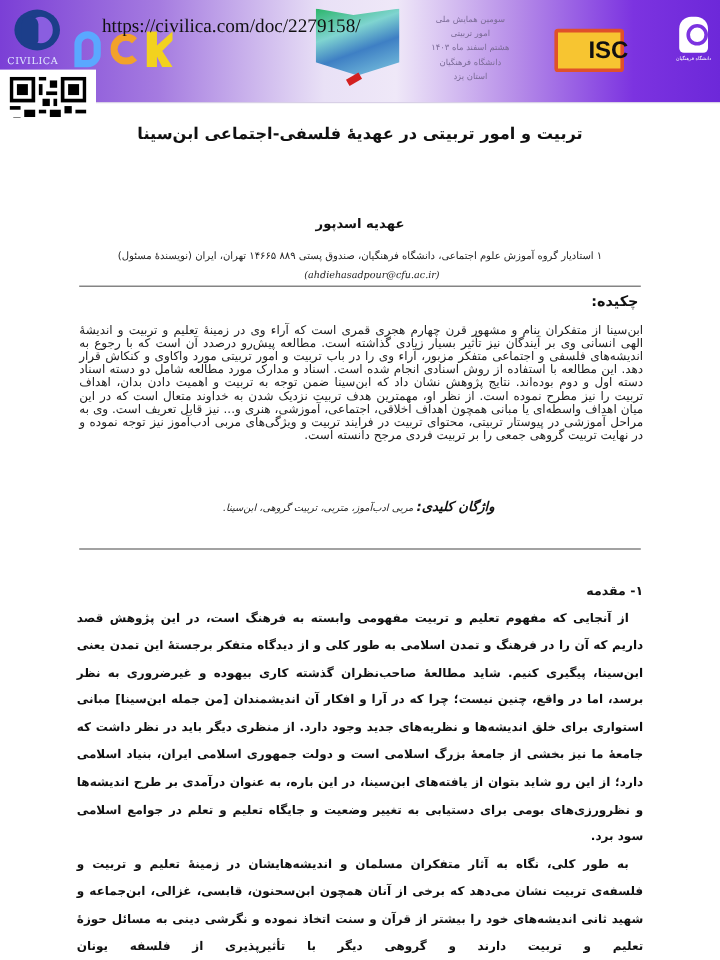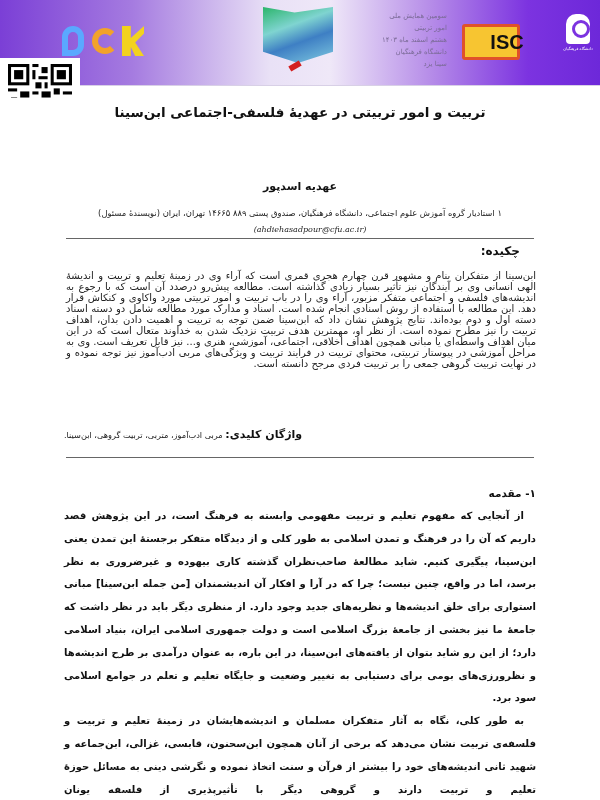--- a/index.html
+++ b/index.html
@@ -41,21 +41,21 @@
       font-size: 6.5px; line-height: 10px; color: #6b5b8a;
     }
     .conf-emblem { position: absolute; left: 263px; top: 3px; width: 70px; height: 72px; }
     .conf-emblem .book {
       position: absolute; left: 0; top: 4px; width: 70px; height: 56px;
       background: linear-gradient(160deg, #2bb56a 0%, #7fd4d0 35%, #3e7fc4 60%, #7fc9e0 100%);
       clip-path: polygon(0 0, 45% 10%, 100% 0, 100% 80%, 50% 100%, 0 80%);
     }
     .conf-emblem .flag { position: absolute; left: 26px; top: 60px; width: 12px; height: 6px; background: #d32020; transform: rotate(-30deg); }
     .conf-fa {
-      position: absolute; left: 373px; top: 10px; width: 74px; direction: rtl;
+      position: absolute; left: 355px; top: 10px; width: 74px; text-align: center; direction: rtl;
       font-size: 7px; line-height: 12px; color: #7a6a96;
     }
     .isc-logo {
       position: absolute; left: 462px; top: 24px; width: 58px; height: 36px;
       background: #f7c531; border: 3px solid #e0512a; border-radius: 3px;
       display: flex; align-items: center; justify-content: center;
       font-family: "Liberation Sans", sans-serif; font-weight: bold; font-size: 20px; color: #111; padding-left: 32px;
     }
     .fu-logo { position: absolute; left: 560px; top: 12px; width: 36px; height: 52px; }
     .fu-logo .emb {
@@ -84,75 +84,81 @@
     }
     .email {
       position: absolute; left: 160px; top: 225px; width: 300px; text-align: center; direction: ltr;
       font-family: "DejaVu Serif", serif; font-style: italic; font-size: 8px; color: #222;
     }
     .rule { position: absolute; height: 1px; background: #666; }
     .rule.r1 { left: 66px; top: 238px; width: 468px; }
     .rule.r2 { left: 66px; top: 457px; width: 468px; }
 
     .abstract-label {
-      position: absolute; right: 80px; top: 244px; font-size: 12px; font-weight: bold; text-align: center;
+      position: absolute; right: 68px; top: 244px; font-size: 12px; font-weight: bold; text-align: center;
     }
     .abstract {
       position: absolute; left: 66px; top: 270px; width: 470px;
       font-size: 10px; line-height: 11px; text-align: justify; text-align-last: right; color: #222;
     }
     .keywords {
-      position: absolute; right: 66px; top: 428px; width: 470px; text-align: left;
-      font-size: 8.2px; color: #222;
+      position: absolute; right: 66px; top: 416px; width: 470px; text-align: center;
+      font-size: 8.2px; color: #222; font-style: italic;
     }
     .keywords .kw-label { font-size: 11px; font-weight: bold; color: #111; }
 
     .section-heading {
       position: absolute; right: 64px; top: 487px; font-size: 10.5px; font-weight: bold; color: #111;
     }
     .body-text {
       position: absolute; left: 64px; top: 505px; width: 472px;
       font-size: 10px; line-height: 22.8px; text-align: justify; text-align-last: justify; color: #111;
       font-weight: bold;
     }
     .body-text p { text-indent: 12px; }
     .body-text p.last-line { text-align-last: right; }
   </style>
 </head>
 <body>
 
 <div class="banner">
+  <div class="civilica-logo">
+    <div class="ring"></div>
+    <div class="head"></div>
+    <div class="word">CIVILICA</div>
+  </div>
 
   <div class="pck-logo">
     <div class="p"></div>
     <div class="c"></div>
     <div class="k"></div>
   </div>
 
 
   <div class="conf-emblem">
     <div class="book"></div>
     <div class="flag"></div>
   </div>
 
   <div class="conf-fa">
     <div>سومین همایش ملی</div>
     <div>امور تربیتی</div>
     <div>هشتم اسفند ماه ۱۴۰۳</div>
     <div>دانشگاه فرهنگیان</div>
-    <div>سینا یزد</div>
+    <div>استان یزد</div>
   </div>
 
   <div class="isc-logo">ISC</div>
 
   <div class="fu-logo">
     <div class="emb"></div>
     <div class="txt">دانشگاه فرهنگیان</div>
   </div>
 
+  <div class="url-overlay">https://civilica.com/doc/2279158/</div>
 </div>
 
 <div class="qr">
   <svg width="64" height="64" viewBox="0 0 21 21">
     <rect x="0" y="0" width="7" height="7" fill="#000"></rect>
       <rect x="1" y="1" width="5" height="5" fill="#fff"></rect>
       <rect x="2" y="2" width="3" height="3" fill="#000"></rect>
     <rect x="14" y="0" width="7" height="7" fill="#000"></rect>
       <rect x="15" y="1" width="5" height="5" fill="#fff"></rect>
       <rect x="16" y="2" width="3" height="3" fill="#000"></rect>

